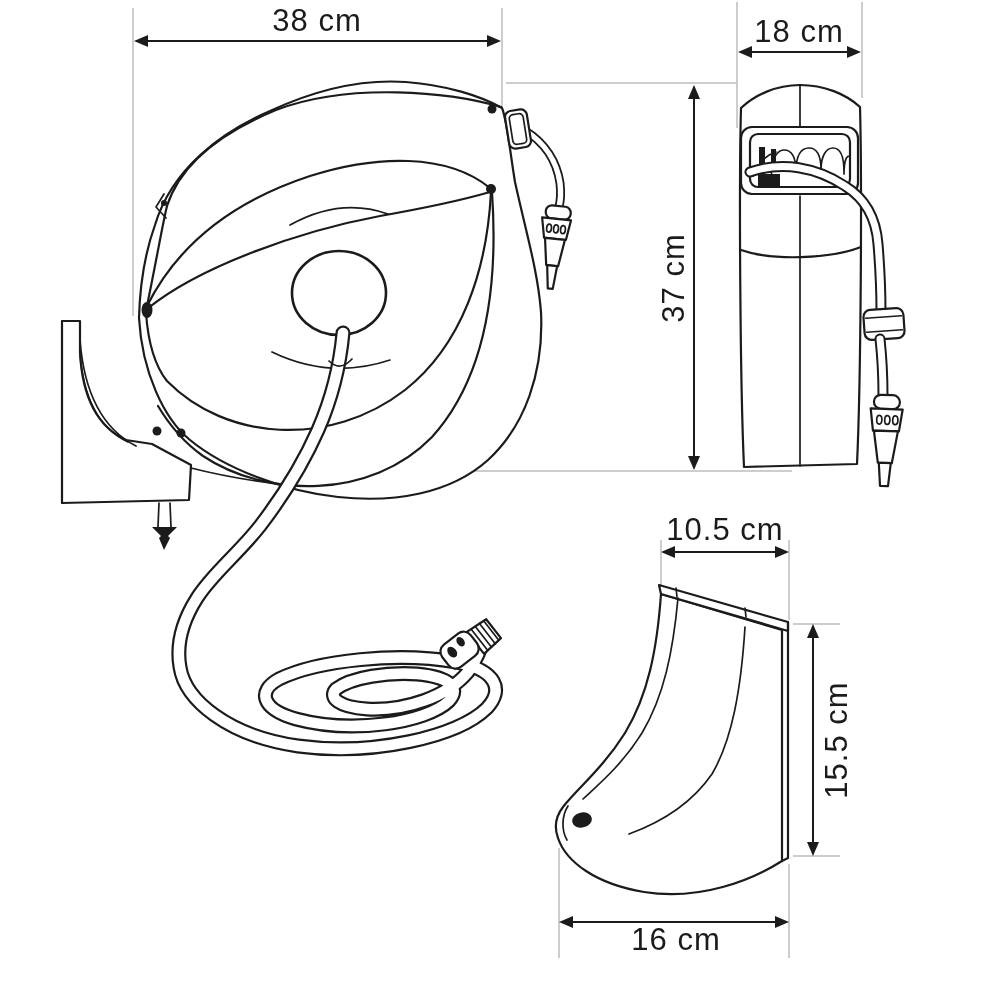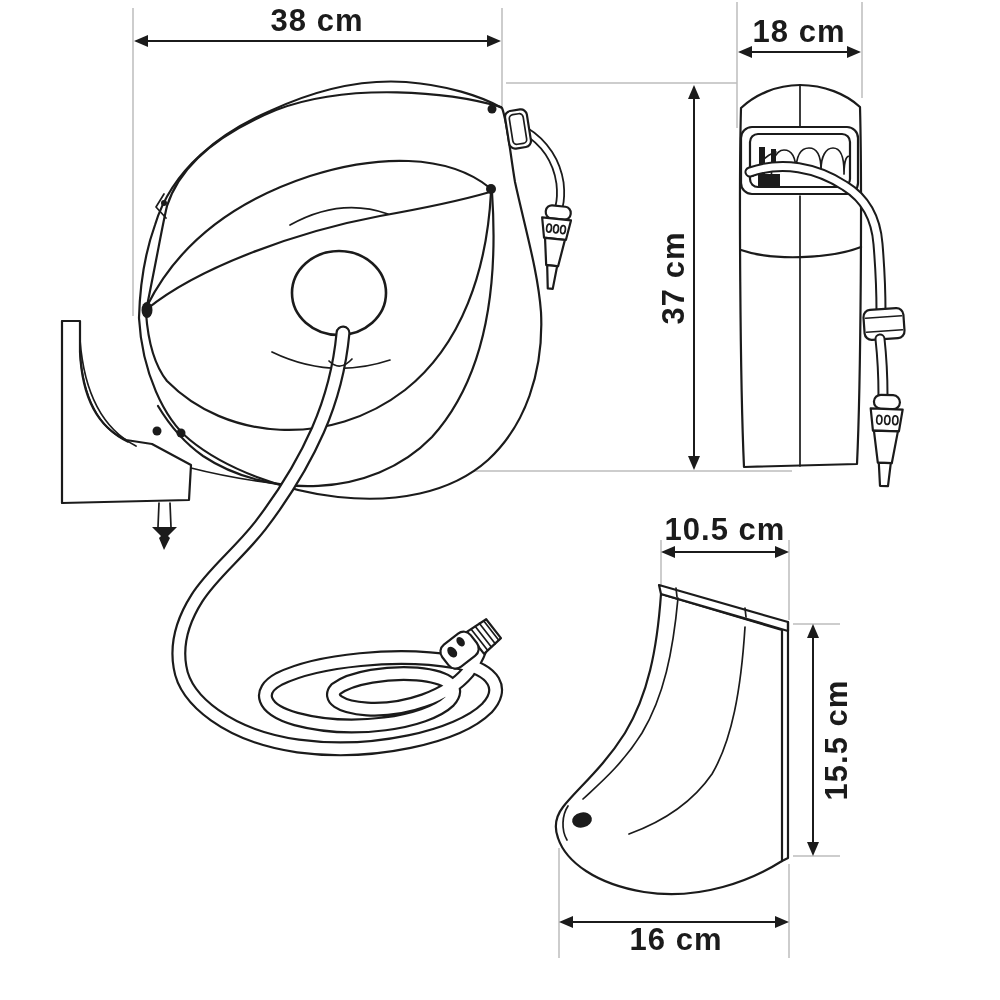--- a/index.html
+++ b/index.html
@@ -1,16 +1,16 @@
 <!DOCTYPE html>
 <html><head>
 <meta charset="utf-8">
 <style>
   html,body{margin:0;padding:0;background:#ffffff;}
-  .stage{width:1000px;height:1000px;position:relative;background:#ffffff;overflow:hidden;font-weight:bold;}
+  .stage{width:1000px;height:1000px;position:relative;background:#ffffff;overflow:hidden;}
   svg{display:block;}
   
   .s   {fill:none;stroke:#1b1b1b;stroke-width:2.2;stroke-linecap:round;stroke-linejoin:round;}
   .s15 {fill:none;stroke:#1b1b1b;stroke-width:1.7;stroke-linecap:round;stroke-linejoin:round;}
   .s25 {fill:none;stroke:#1b1b1b;stroke-width:2.6;stroke-linecap:round;stroke-linejoin:round;}
   .wfill{fill:#ffffff;stroke:#1b1b1b;stroke-width:2.2;stroke-linejoin:round;}
   .bfill{fill:#1b1b1b;stroke:none;}
   .hoseB{fill:none;stroke:#1b1b1b;stroke-width:15;stroke-linecap:round;}
   .hoseW{fill:none;stroke:#ffffff;stroke-width:10.6;stroke-linecap:round;}
   .hoseB2{fill:none;stroke:#1b1b1b;stroke-width:11;stroke-linecap:round;}

